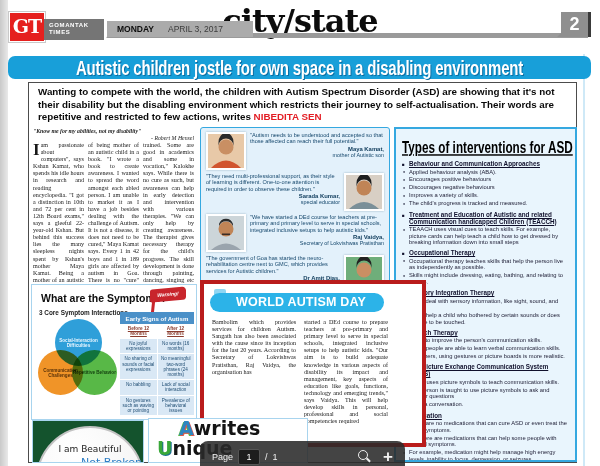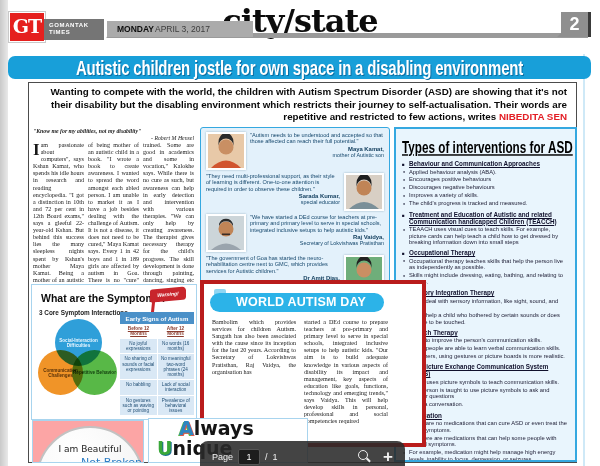--- a/index.html
+++ b/index.html
@@ -13,39 +13,39 @@
 
   
   .gt-logo{left:9px;top:12px;width:34px;height:28px;background:#e5201e;border:1px solid #fff;
            box-shadow:0 0 0 1px #c9c9c9;color:#fff;font-family:"DejaVu Serif",serif;font-weight:bold;
            font-size:19px;text-align:center;line-height:27px;letter-spacing:-1px;}
   .paper-name{left:44px;top:19px;width:60px;height:21px;background:#757575;color:#fff;
               font-size:6px;font-weight:bold;letter-spacing:.6px;padding:3px 0 0 5px;box-sizing:border-box;line-height:7px;}
   .mast-slash{left:101px;top:17px;width:9px;height:24px;background:#fff;transform:skewX(-22deg);z-index:2;}
   .date-bar{left:107px;top:21px;width:146px;height:16px;background:#ababab;font-size:8.5px;
             line-height:16px;padding-left:10px;box-sizing:border-box;color:#3c3c3c;white-space:nowrap;}
-  .date-bar b{color:#0d0d0d;margin-right:1px;}
+  .date-bar b{color:#0d0d0d;margin-right:14px;}
   .section-title{left:0;top:2px;width:600px;text-align:center;font-family:"DejaVu Serif",serif;
                  font-weight:bold;font-size:32px;letter-spacing:-1px;color:#0c0c0c;}
   .page-tab{left:561px;top:12px;width:27px;height:25px;background:#8f8f8f;border-right:3px solid #3a3a3a;
             color:#fff;font-weight:bold;font-size:18px;text-align:center;line-height:25px;}
   .page-tab::before{content:"";position:absolute;left:-4px;bottom:0;border-style:solid;
             border-width:0 0 8px 8px;border-color:transparent transparent #8f8f8f transparent;}
   .header-rule{left:44px;top:33px;width:544px;height:5px;background:#9a9a9a;z-index:1;}
   .paper-name,.date-bar,.page-tab{z-index:3;}
 
   
   .headline-bar{left:8px;top:56px;width:583px;height:23px;background:#189fd9;display:flex;
                 align-items:center;justify-content:center;border-radius:7px;}
   .headline-bar span{color:#fff;font-weight:800;font-size:15px;letter-spacing:-.2px;white-space:nowrap;
                 transform:scale(1.0,1.3);text-shadow:1px 1px 0 #0c6ea3;}
 
   
   .article-frame{left:28px;top:82px;width:549px;height:381px;border:1.5px solid #4c4c4c;box-sizing:border-box;background:#fff;}
-  .standfirst{left:38px;top:86px;width:529px;text-align:right;font-weight:bold;font-size:9.8px;
+  .standfirst{left:38px;top:86px;width:529px;text-align:left;font-weight:bold;font-size:9.8px;
               line-height:12.6px;color:#0a0a0a;}
   .standfirst .byline{color:#e31e25;}
 
   
   .epigraph{left:33px;top:128px;width:161px;font-family:"Liberation Serif",serif;font-size:5.8px;
             font-weight:bold;font-style:italic;color:#222;line-height:6.6px;}
   .epigraph .auth{display:block;text-align:right;font-weight:normal;}
   .news-col{top:142px;width:51px;height:141px;font-family:"Liberation Serif",serif;font-size:6.1px;
             line-height:7.1px;text-align:justify;color:#181818;overflow:hidden;}
   .dropcap{float:left;font-size:17px;line-height:15px;font-weight:bold;padding-right:1px;font-family:"Liberation Serif",serif;}
@@ -97,21 +97,21 @@
   .wad-box{left:200px;top:280px;width:226px;height:167px;background:#fff;border:4px solid #b91c1c;box-sizing:border-box;}
   .wad-pill{position:absolute;left:6px;top:9px;width:174px;height:19px;background:#2cb3e8;border-radius:10px;
             color:#fff;font-weight:800;font-size:12.5px;line-height:19px;padding-left:26px;box-sizing:border-box;letter-spacing:.2px;}
   .wad-tab{position:absolute;left:10px;top:5px;width:12px;height:17px;background:#8fd6f3;border-radius:2px;}
   .wad-col{position:absolute;font-family:"Liberation Serif",serif;font-size:6.1px;line-height:7.1px;
            text-align:justify;color:#181818;overflow:hidden;}
   .wad-col1{left:8px;top:35px;width:84px;height:82px;}
   .wad-col2{left:100px;top:35px;width:84px;height:126px;}
 
   
-  .badge-box{left:32px;top:420px;width:112px;height:43px;background:#fca5a5;border:1px solid #a8d4ee;
+  .badge-box{left:32px;top:420px;width:112px;height:43px;background:#14532d;border:1px solid #a8d4ee;
              box-sizing:border-box;overflow:hidden;}
   .badge-circle{position:absolute;left:3px;top:5px;width:104px;height:104px;border-radius:50%;
                 border:2px solid #c2c2c2;background:radial-gradient(circle at 35% 25%,#ffffff,#f0f0f0);}
   .badge-l1{position:absolute;left:0;top:16px;width:104px;text-align:center;font-size:9px;color:#222;
             font-family:"DejaVu Sans",sans-serif;}
   .badge-l2{position:absolute;left:0;top:28px;width:104px;text-align:right;font-size:11px;color:#2d7dc4;
             font-family:"DejaVu Sans",sans-serif;}
   .art-box{left:148px;top:418px;width:160px;height:45px;background:#fff;border:1px solid #a8d4ee;
            box-sizing:border-box;overflow:hidden;}
   .art-line{position:absolute;font-family:"DejaVu Sans",sans-serif;font-weight:bold;font-size:19px;color:#141414;}
@@ -344,21 +344,21 @@
 
   <div class="abs badge-box">
     <div class="badge-circle">
       <div class="badge-l1">I am Beautiful</div>
       <div class="badge-l2">Not Broken</div>
     </div>
   </div>
 
   <div class="abs art-box">
     <div class="art-line art-l1">
-      <span class="init-a">A</span><span>lways</span>
+      <span class="init-a">A</span><span>writes</span>
     </div>
     <div class="art-line art-l2">
       <span class="init-u">U</span><span>nique</span>
     </div>
   </div>
 
   <div class="abs pdf-toolbar">
     <span class="tb-label">Page</span>
     <input class="tb-input" type="text" value="1" style="">
     <span class="tb-sep">/</span>

